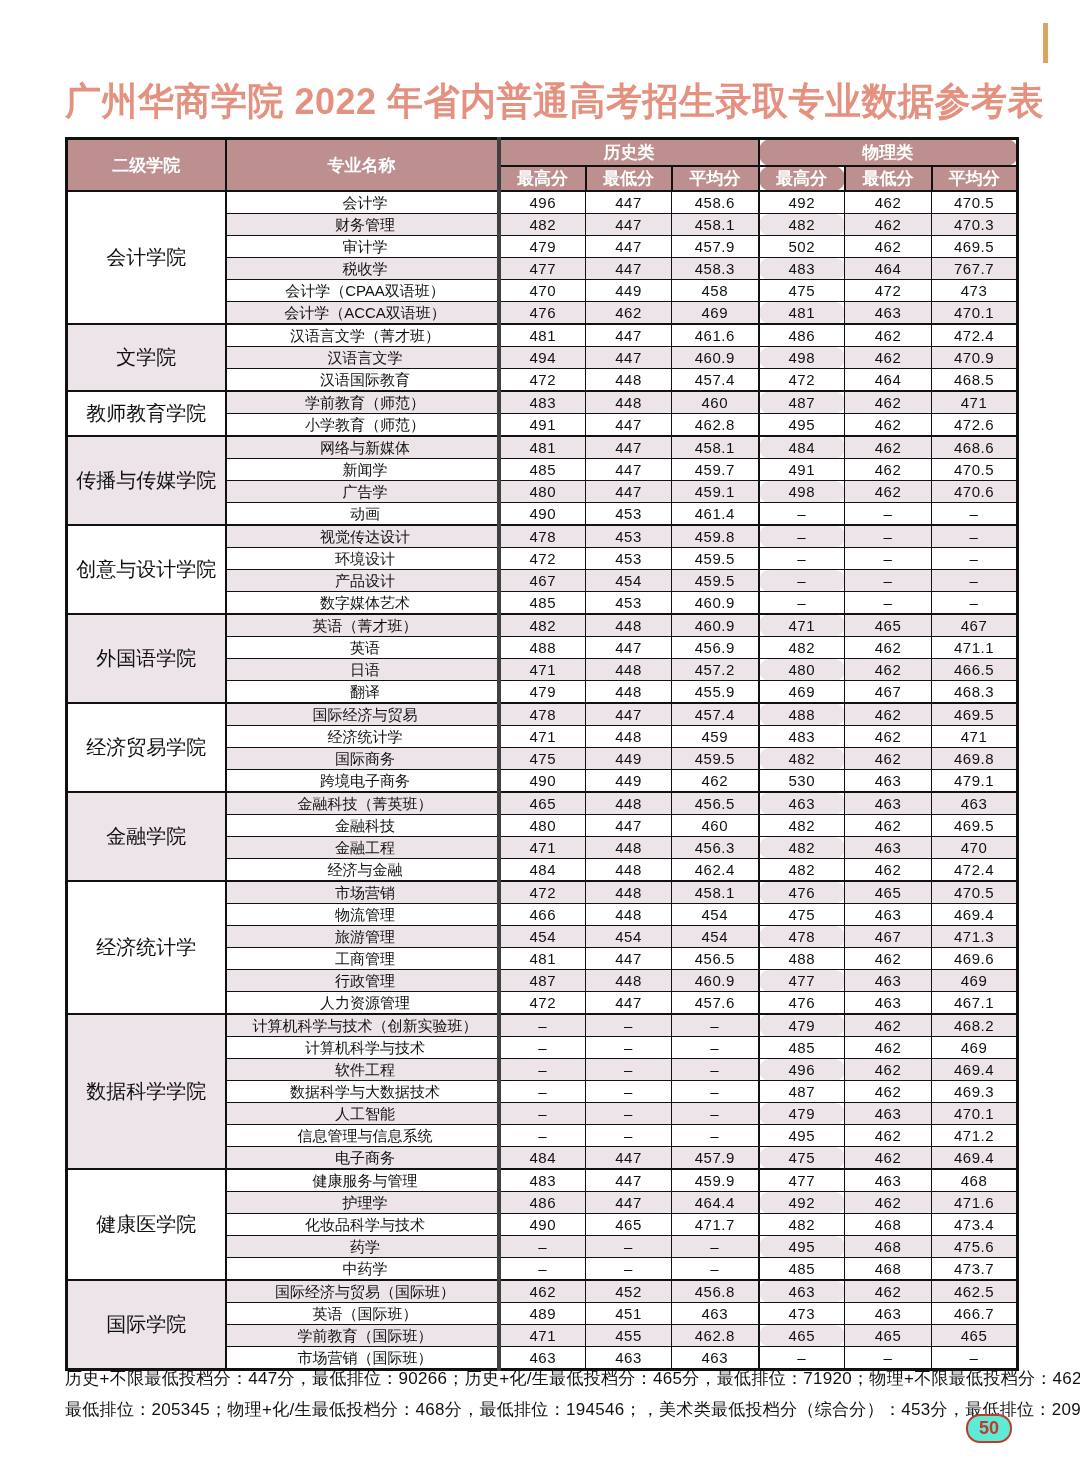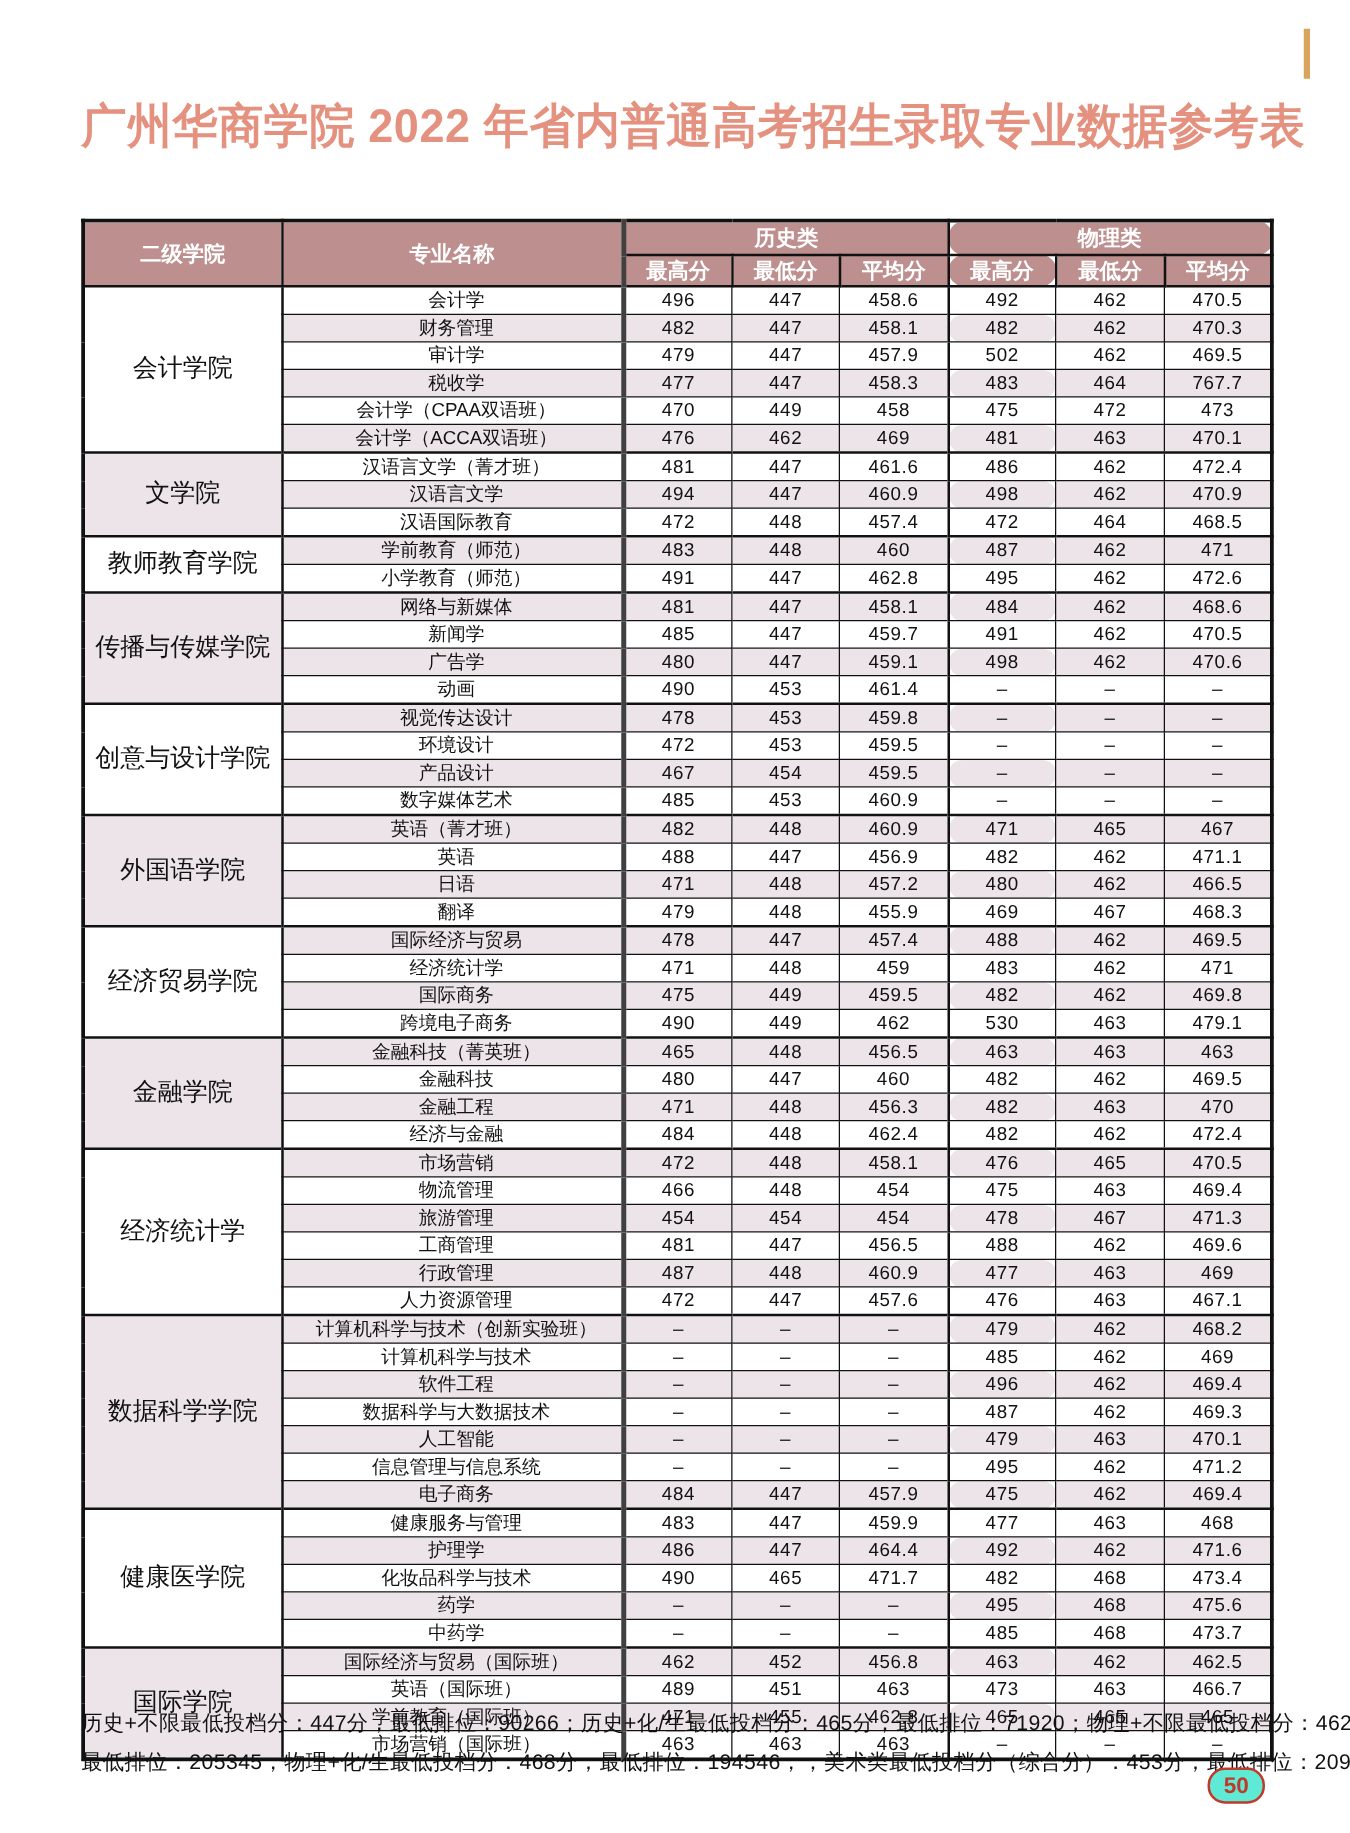--- a/index.html
+++ b/index.html
@@ -18,21 +18,21 @@
 
   
   .title{
     position:absolute;top:76px;left:65px;width:950px;text-align:center;
     font-size:36px;font-weight:bold;color:#e5917f;letter-spacing:0.5px;
     transform:scaleY(1.05);transform-origin:top center;white-space:nowrap;
   }
 
   
   .table-wrap{position:absolute;top:137px;left:65px;width:951px;}
-  table{width:951px;table-layout:fixed;border-collapse:collapse;border:3px solid #111;margin-top:38px;}
+  table{width:951px;table-layout:fixed;border-collapse:collapse;border:3px solid #111;}
   th,td{border:1px solid #111;padding:0;overflow:hidden;white-space:nowrap;}
   thead th{
     background:#bd8f8f;color:#ffffff;font-weight:bold;font-size:17px;
     text-align:center;border:2px solid #111;
   }
   thead tr:first-child th{height:25px;}
   thead tr:last-child th{height:22px;}
   tbody td{height:21px;font-size:15px;line-height:21px;background:#fff;}
   td.college-cell{
     text-align:center;font-size:20px;border-left:3px solid #111;border-right:2px solid #111;

